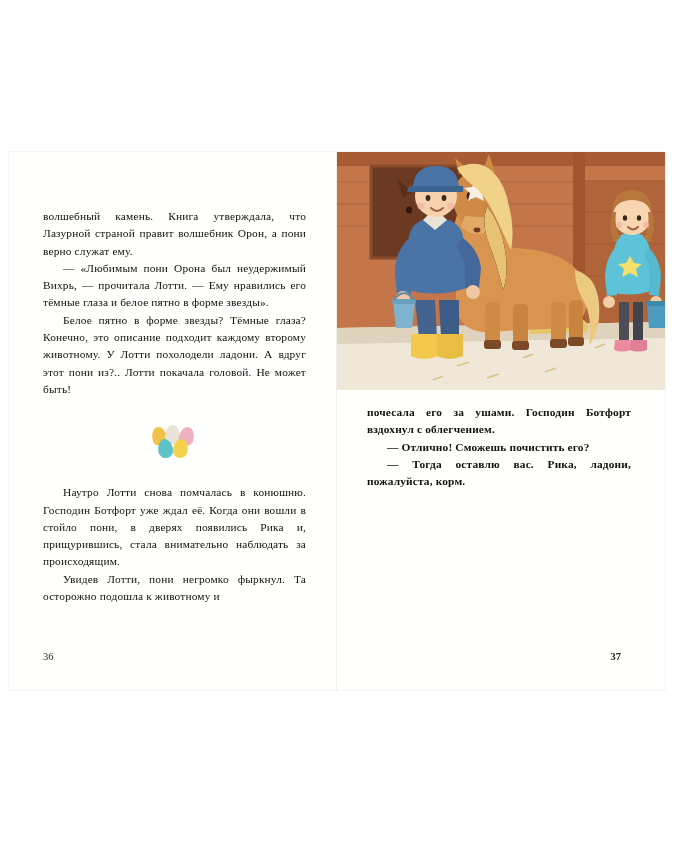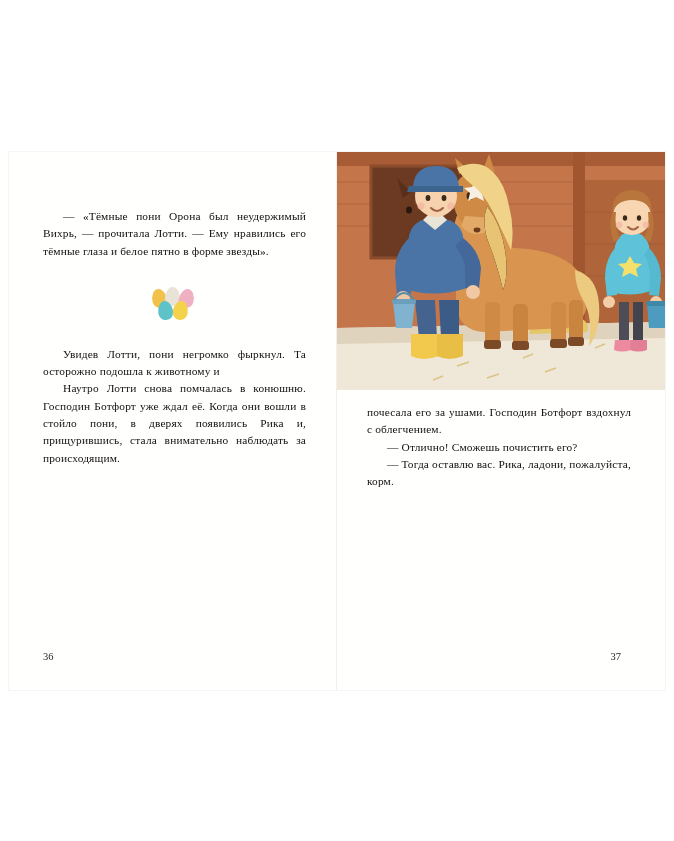--- a/index.html
+++ b/index.html
@@ -38,20 +38,21 @@
     background: #fffffe;
   }
   .page-left {
     width: 328px;
     padding: 56px 30px 0 34px;
     border-right: 1px solid #f0efec;
   }
   .page-right {
     width: 328px;
     padding: 0 34px 0 30px;
+    font-weight: bold;
   }
   .body-text {
     font-size: 11.4px;
     line-height: 17.3px;
     text-align: justify;
     color: #13100d;
     letter-spacing: 0.15px;
     -webkit-hyphens: auto;
     hyphens: auto;
   }
@@ -108,36 +109,38 @@
   .illus svg { display: block; }
 </style>
 </head>
 <body>
 
 <div class="page-wrap">
   <div class="spread">
 
     <div class="page page-left">
       <div class="body-text">
-        <p class="dash-para">— «Тёмные пони Орона был неудержимый Вихрь, — прочитала Лотти. — Ему нравились его тёмные глаза и белое пятно в форме звезды».</p>
+        <p>волшебный камень. Книга утверждала, что Лазурной страной правит волшебник Орон, а пони верно служат ему.</p>
+        <p class="dash-para">— «Любимым пони Орона был неудержимый Вихрь, — прочитала Лотти. — Ему нравились его тёмные глаза и белое пятно в форме звезды».</p>
+        <p class="indent">Белое пятно в форме звезды? Тёмные глаза? Конечно, это описание подходит каждому второму животному. У Лотти похолодели ладони. А вдруг этот пони из?.. Лотти покачала головой. Не может быть!</p>
       </div>
 
       <div class="ornament">
         <div class="ornament-inner">
           <div class="egg e1"></div>
           <div class="egg e2"></div>
           <div class="egg e3"></div>
           <div class="egg e4"></div>
           <div class="egg e5"></div>
         </div>
       </div>
 
       <div class="body-text">
+        <p class="indent">Наутро Лотти снова помчалась в конюшню. Господин Ботфорт уже ждал её. Когда они вошли в стойло пони, в дверях появились Рика и, прищурившись, стала внимательно наблюдать за происходящим.</p>
         <p class="indent">Увидев Лотти, пони негромко фыркнул. Та осторожно подошла к животному и</p>
-        <p class="indent">Наутро Лотти снова помчалась в конюшню. Господин Ботфорт уже ждал её. Когда они вошли в стойло пони, в дверях появились Рика и, прищурившись, стала внимательно наблюдать за происходящим.</p>
       </div>
 
       <div class="folio folio-left">36</div>
     </div>
 
     <div class="page page-right">
 
       <div class="illus">
         <svg width="328" height="238" viewBox="0 0 328 238" xmlns="http://www.w3.org/2000/svg">
 

